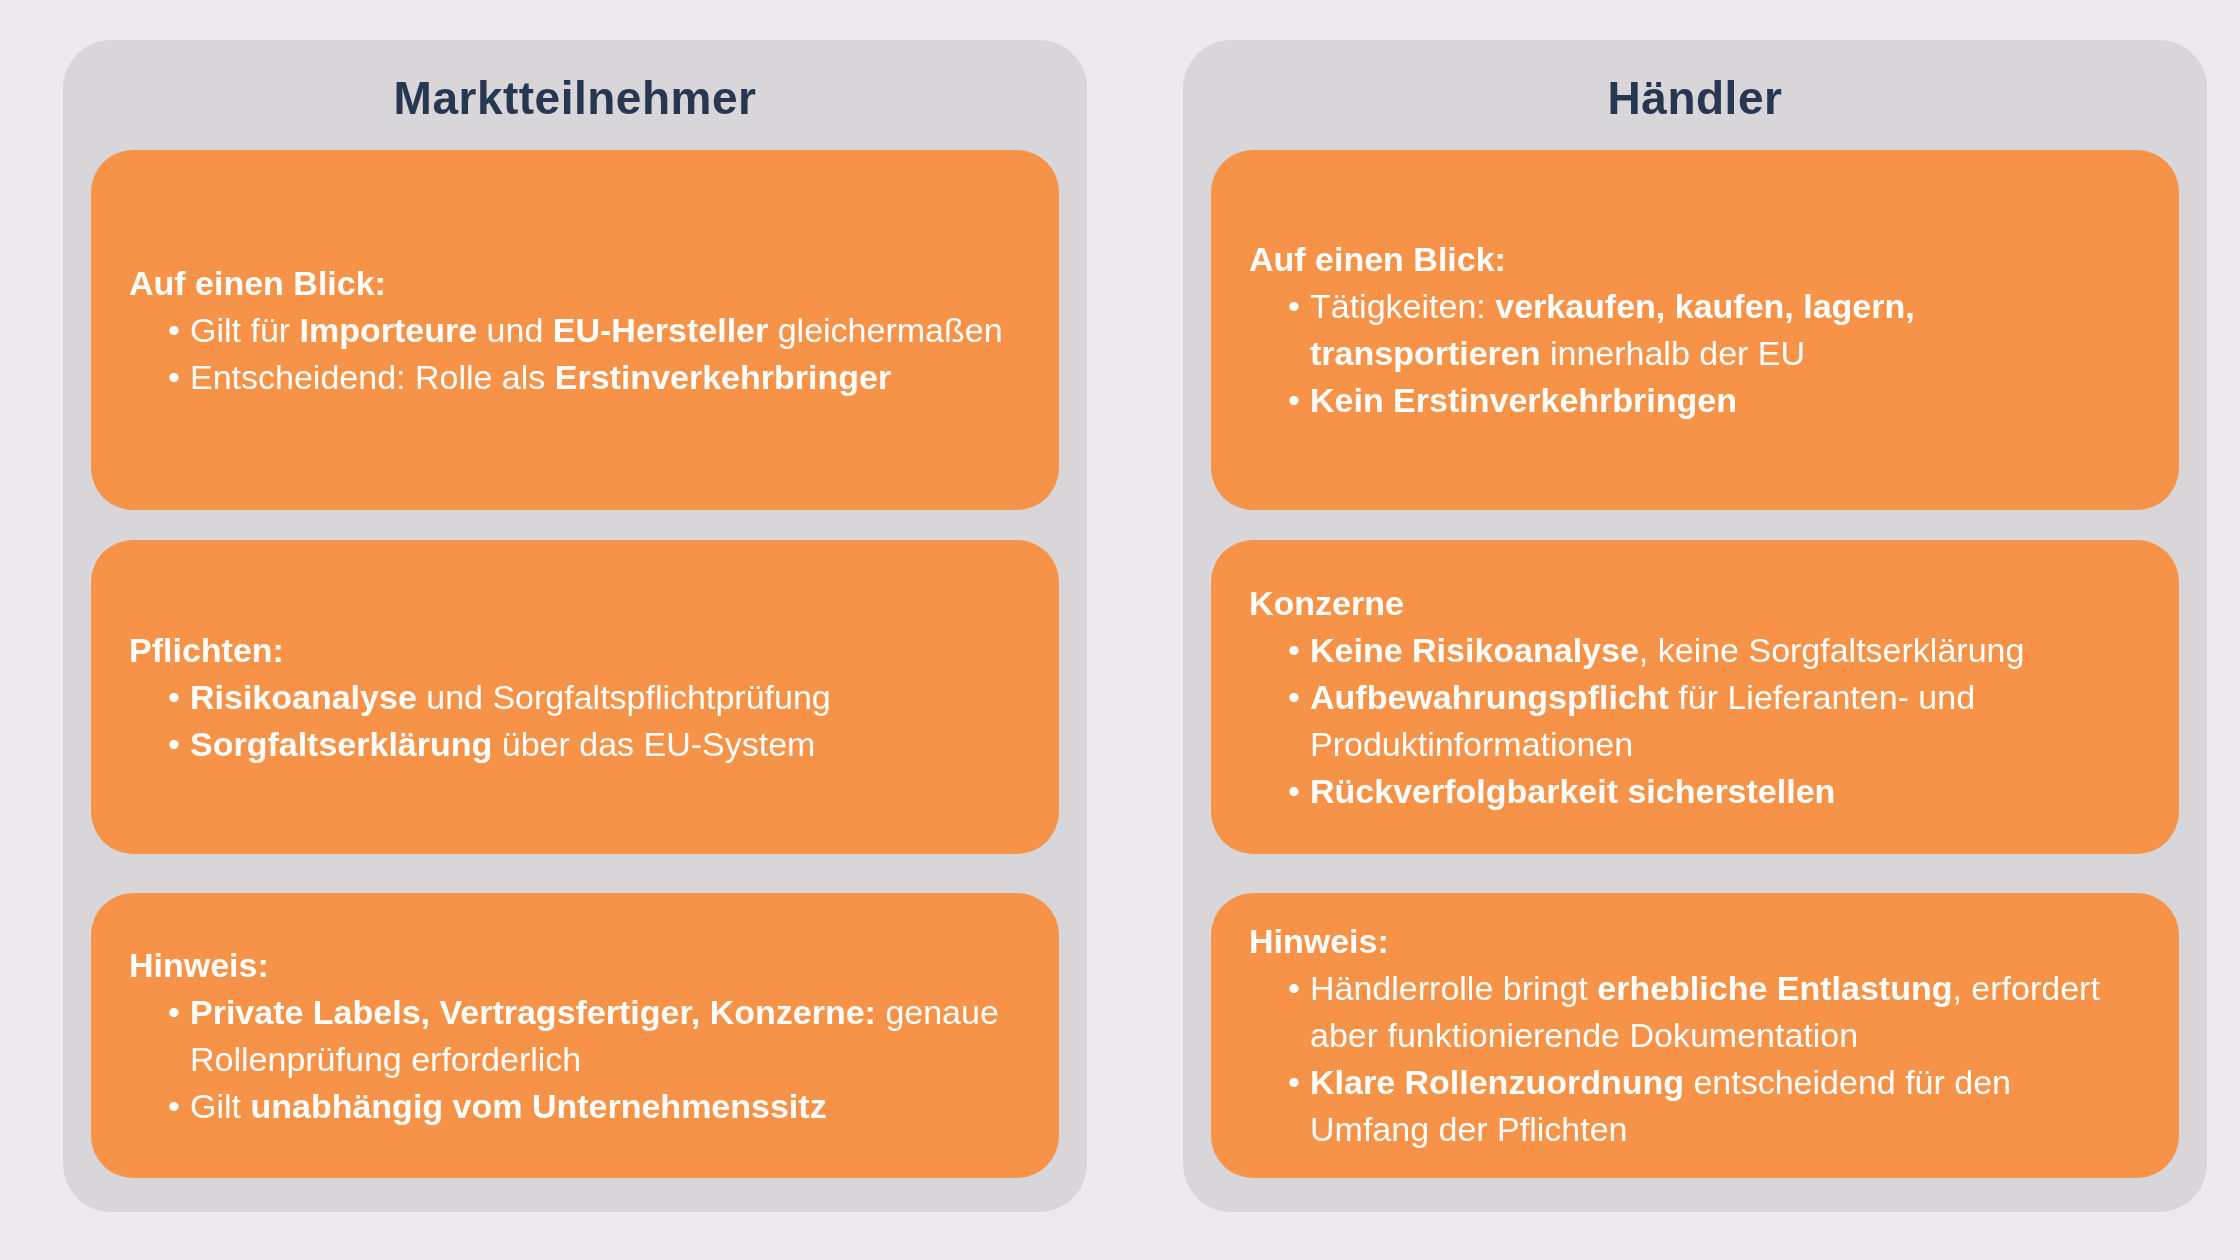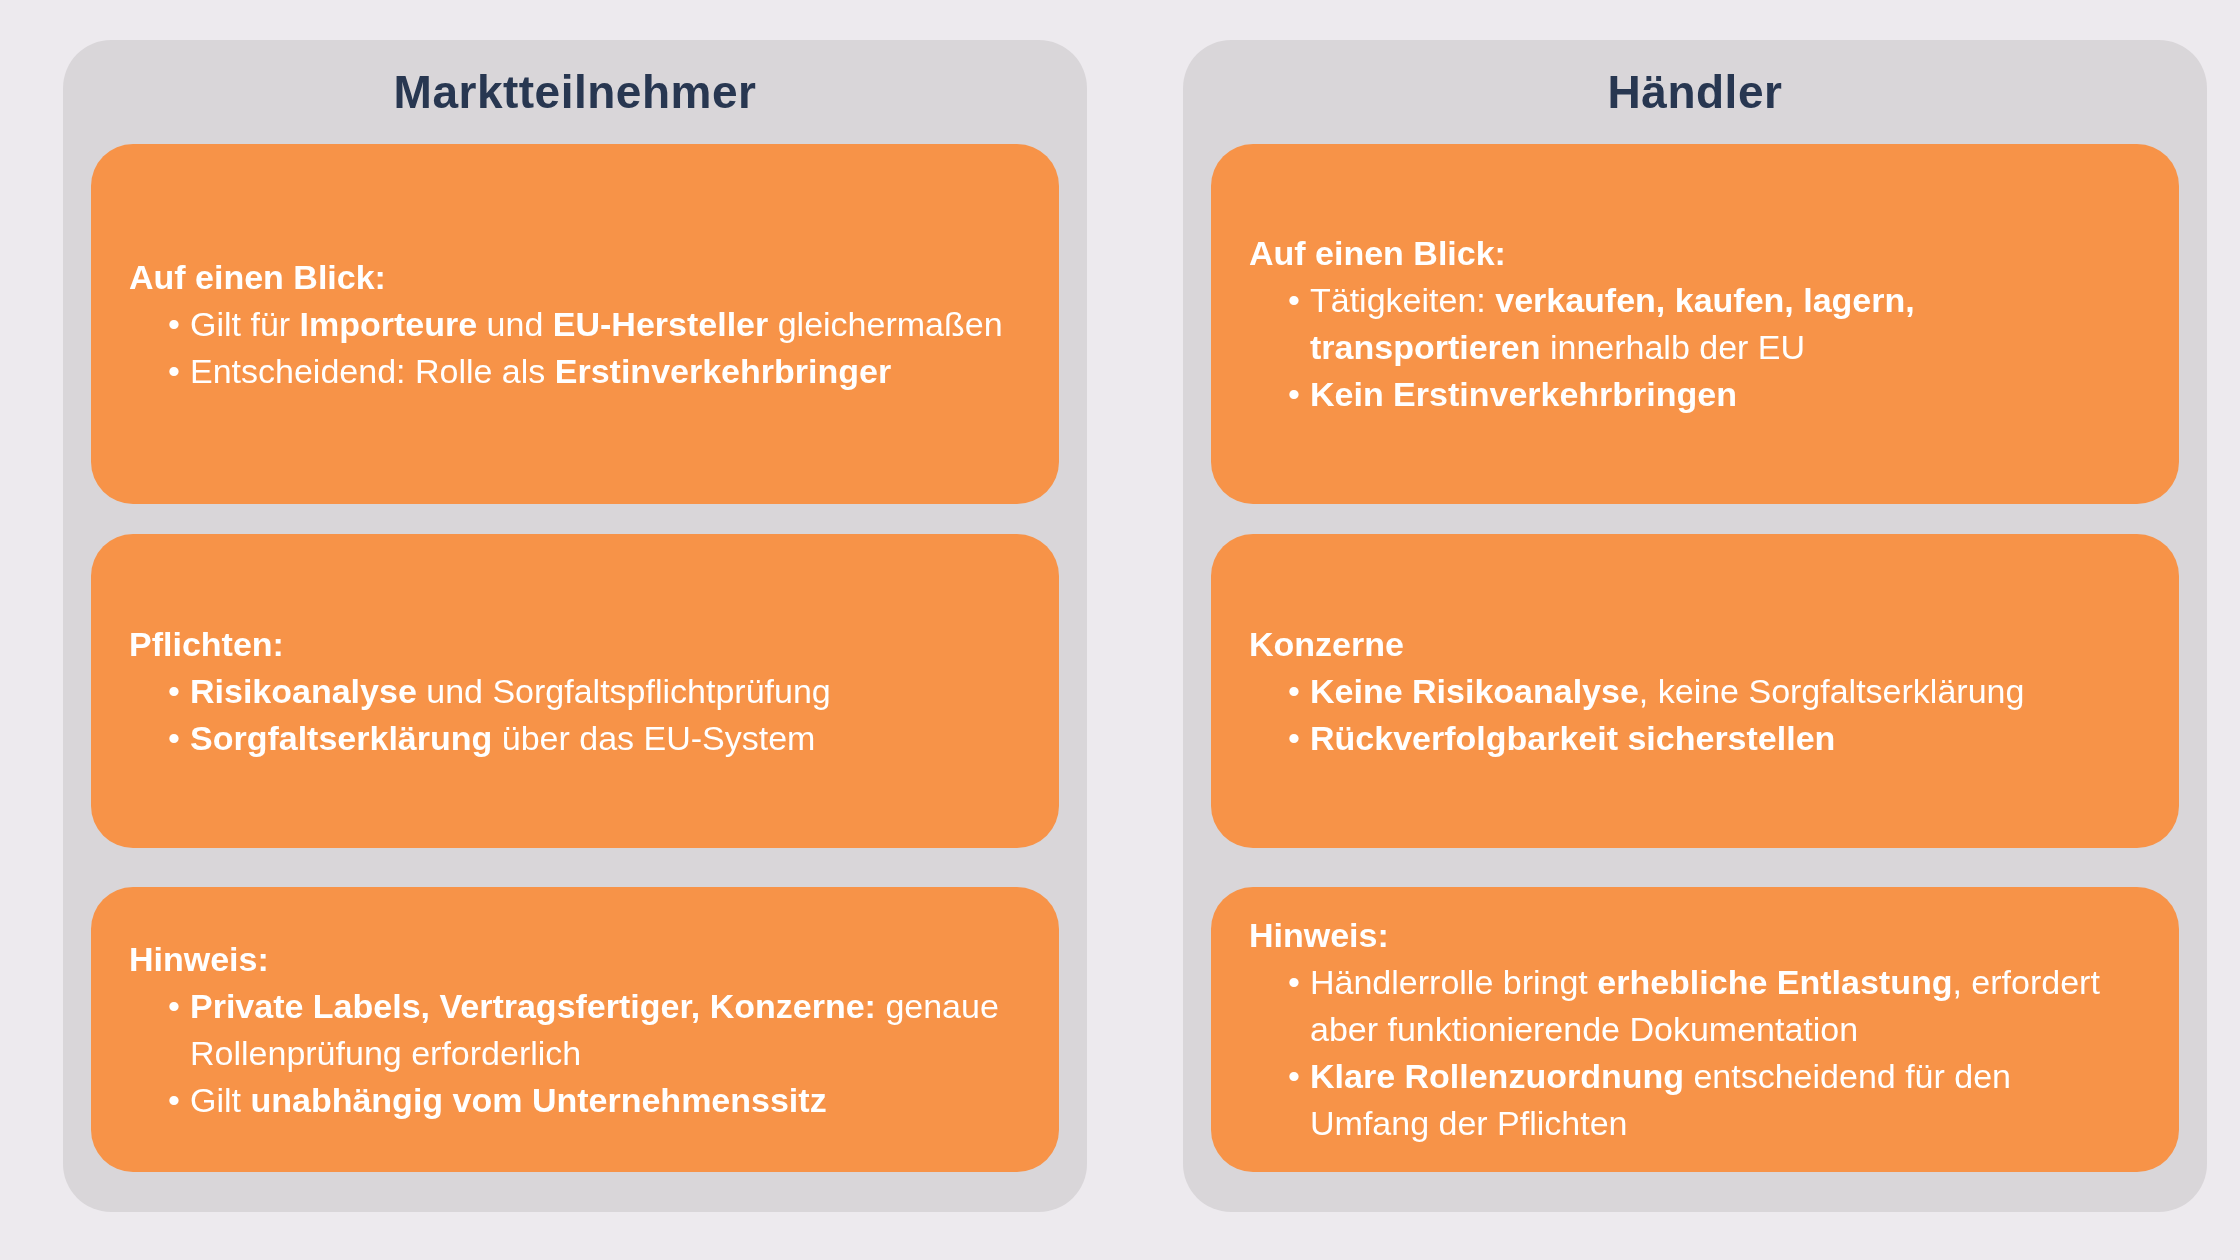--- a/index.html
+++ b/index.html
@@ -17,21 +17,21 @@
     padding: 40px 0 0 63px;
     gap: 96px;
     box-sizing: border-box;
     overflow: hidden;
   }
   .panel {
     width: 1024px;
     height: 1172px;
     background: var(--panel-bg, #d9d6d9);
     border-radius: 48px;
-    padding: 0 28px;
+    padding: 6px 28px;
     box-sizing: border-box;
     flex: 0 0 auto;
   }
   .panel-title {
     height: 104px;
     margin: 0;
     display: flex;
     align-items: center;
     justify-content: center;
     font-size: 46px;
@@ -109,20 +109,21 @@
         <div class="card-heading">Auf einen Blick:</div>
         <ul class="bullets">
           <li class="bullet"><span class="seg">Tätigkeiten: </span><span class="seg bold">verkaufen, kaufen, lagern, transportieren</span><span class="seg"> innerhalb der EU</span></li>
           <li class="bullet"><span class="seg bold">Kein Erstinverkehrbringen</span></li>
         </ul>
       </div>
       <div class="card card-2">
         <div class="card-heading">Konzerne</div>
         <ul class="bullets">
           <li class="bullet"><span class="seg bold">Keine Risikoanalyse</span><span class="seg">, keine Sorgfaltserklärung</span></li>
+          <li class="bullet"><span class="seg bold">Aufbewahrungspflicht</span><span class="seg"> für Lieferanten- und Produktinformationen</span></li>
           <li class="bullet"><span class="seg bold">Rückverfolgbarkeit sicherstellen</span></li>
         </ul>
       </div>
       <div class="card card-3">
         <div class="card-heading">Hinweis:</div>
         <ul class="bullets">
           <li class="bullet"><span class="seg">Händlerrolle bringt </span><span class="seg bold">erhebliche Entlastung</span><span class="seg">, erfordert aber funktionierende Dokumentation</span></li>
           <li class="bullet"><span class="seg bold">Klare Rollenzuordnung</span><span class="seg"> entscheidend für den Umfang der Pflichten</span></li>
         </ul>
       </div>

